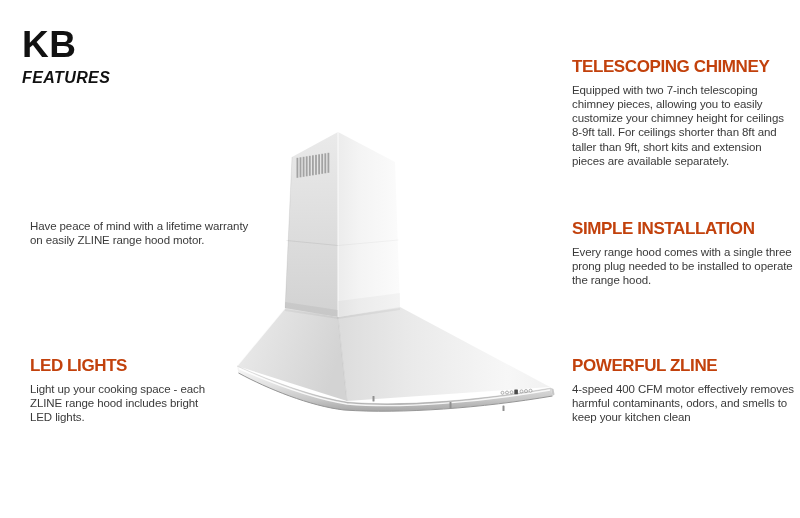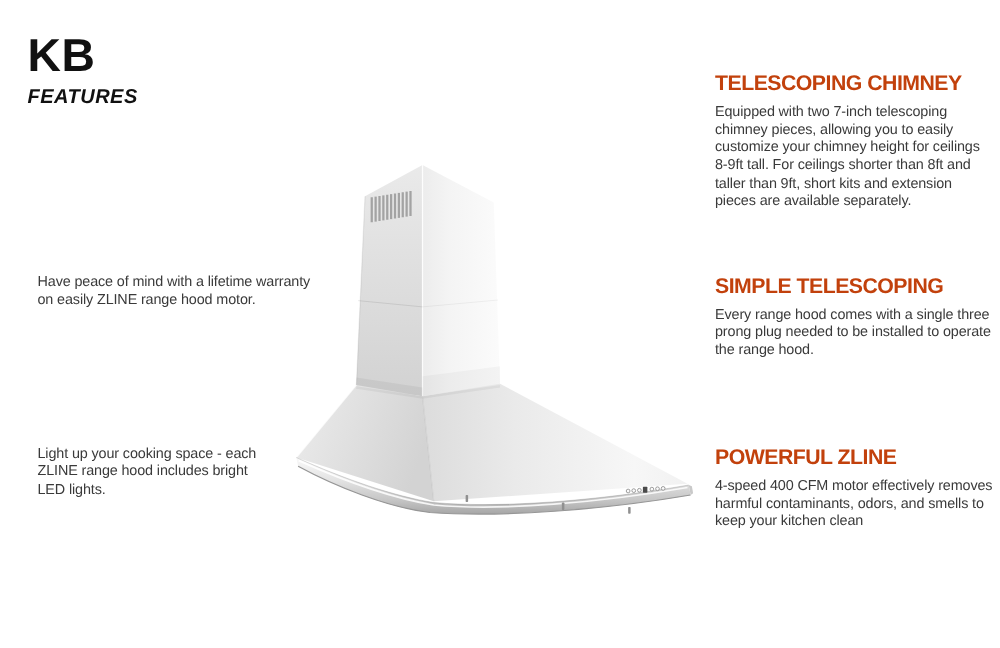--- a/index.html
+++ b/index.html
@@ -141,25 +141,26 @@
   <section class="feature pos-telescoping">
     <h2>TELESCOPING CHIMNEY</h2>
     <p>Equipped with two 7-inch telescoping chimney pieces, allowing you to easily customize your chimney height for ceilings 8-9ft tall. For ceilings shorter than 8ft and taller than 9ft, short kits and extension pieces are available separately.</p>
   </section>
 
   <section class="feature pos-warranty">
     <p>Have peace of mind with a lifetime warranty on easily ZLINE range hood motor.</p>
   </section>
 
   <section class="feature pos-installation">
-    <h2>SIMPLE TELESCOPING</h2>
+    <h2>SIMPLE INSTALLATION</h2>
     <p>Every range hood comes with a single three prong plug needed to be installed to operate the range hood.</p>
   </section>
 
   <section class="feature pos-led">
+    <h2>LED LIGHTS</h2>
     <p>Light up your cooking space - each ZLINE range hood includes bright LED lights.</p>
   </section>
 
   <section class="feature pos-motor">
     <h2>POWERFUL ZLINE</h2>
     <p>4-speed 400 CFM motor effectively removes harmful contaminants, odors, and smells to keep your kitchen clean</p>
   </section>
 
 </div>
 

